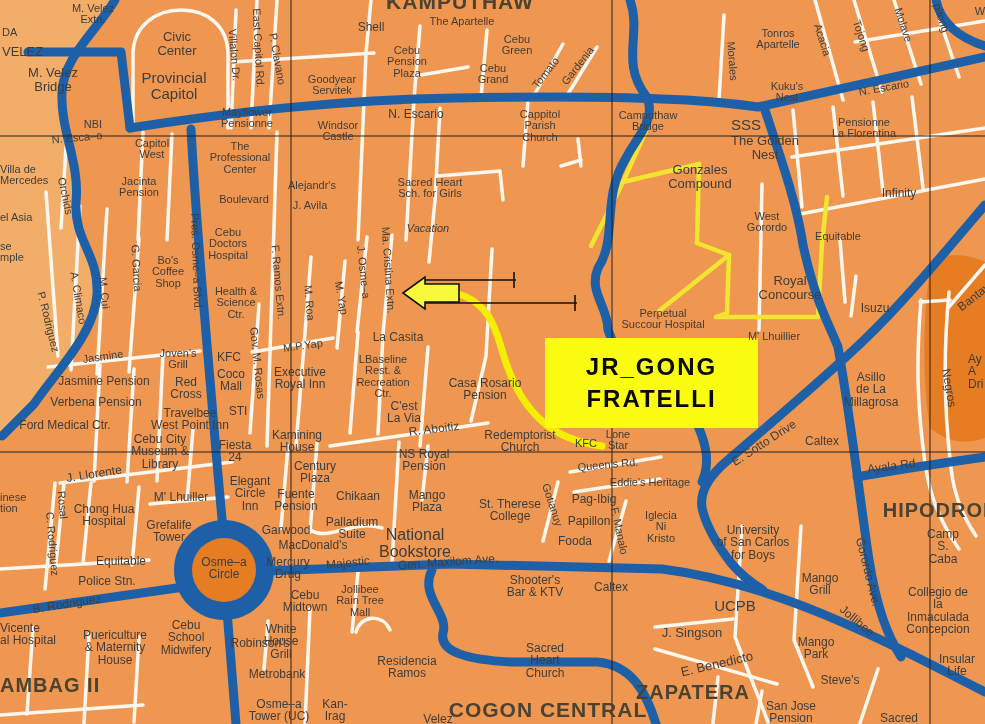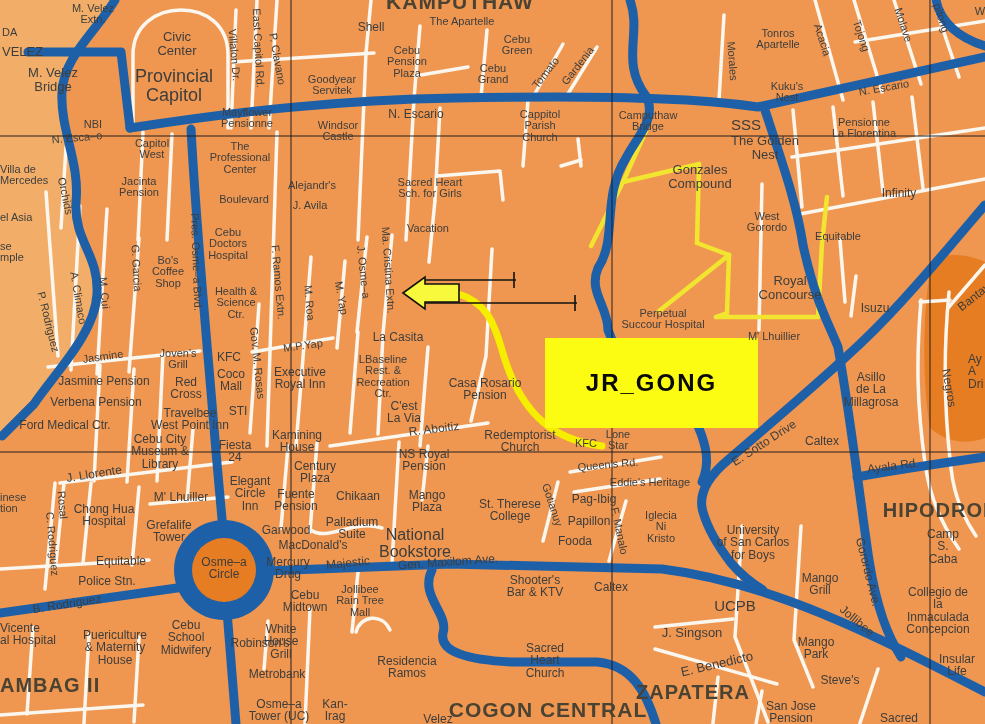--- a/index.html
+++ b/index.html
@@ -171,20 +171,21 @@
       <line x1="424" y1="280" x2="516" y2="280"></line>
         <line x1="514" y1="272" x2="514" y2="288"></line>
       <line x1="424" y1="303" x2="577" y2="303"></line>
         <line x1="575" y1="295" x2="575" y2="311"></line>
       <polygon fill="#F8F83C" points="403,293 425,277 425,284 459,284 459,302 425,302 425,309"></polygon>
     </g>
   </svg>
 
   <div class="callout">
     <span>JR_GONG</span>
+    <span>FRATELLI</span>
   </div>
 
   <div>
       <span class="lbl" style="left: 93px; top: 14px; transform: translate(-50%, -50%);">M. Velez
 Extn.</span>
       <span class="lbl left" style="left: 2px; top: 33px; transform: translate(0px, -50%);">DA</span>
       <span class="lbl left" style="left: 2px; top: 52px; font-size: 13px; transform: translate(0px, -50%);">VELEZ</span>
       <span class="lbl" style="left: 177px; top: 44px; font-size: 13px; transform: translate(-50%, -50%);">Civic
 Center</span>
       <span class="lbl" style="left: 371px; top: 27px; font-size: 12px; transform: translate(-50%, -50%);">Shell</span>
@@ -202,21 +203,21 @@
       <span class="lbl" style="left: 778px; top: 39px; transform: translate(-50%, -50%);">Tonros
 Apartelle</span>
       <span class="lbl" style="left: 732px; top: 61px; transform: translate(-50%, -50%) rotate(86deg);">Morales</span>
       <span class="lbl" style="left: 822px; top: 40px; transform: translate(-50%, -50%) rotate(72deg);">Acacia</span>
       <span class="lbl" style="left: 861px; top: 36px; transform: translate(-50%, -50%) rotate(72deg);">Tojong</span>
       <span class="lbl" style="left: 903px; top: 25px; transform: translate(-50%, -50%) rotate(72deg);">Molave</span>
       <span class="lbl" style="left: 941px; top: 18px; transform: translate(-50%, -50%) rotate(72deg);">pitong</span>
       <span class="lbl" style="left: 980px; top: 12px; transform: translate(-50%, -50%);">W</span>
       <span class="lbl" style="left: 53px; top: 80px; font-size: 13px; transform: translate(-50%, -50%);">M. Velez
 Bridge</span>
-      <span class="lbl" style="left: 174px; top: 86px; font-size: 18px; transform: translate(-50%, -50%);">Provincial
+      <span class="lbl" style="left: 174px; top: 86px; font-size: 15px; transform: translate(-50%, -50%);">Provincial
 Capitol</span>
       <span class="lbl" style="left: 332px; top: 85px; transform: translate(-50%, -50%);">Goodyear
 Servitek</span>
       <span class="lbl" style="left: 416px; top: 114px; font-size: 12px; transform: translate(-50%, -50%);">N. Escario</span>
       <span class="lbl" style="left: 540px; top: 126px; transform: translate(-50%, -50%);">Cappitol
 Parish
 Church</span>
       <span class="lbl" style="left: 648px; top: 121px; transform: translate(-50%, -50%);">Camputhaw
 Bridge</span>
       <span class="lbl" style="left: 746px; top: 125px; font-size: 15px; transform: translate(-50%, -50%);">SSS</span>
@@ -251,21 +252,21 @@
       <span class="lbl" style="left: 310px; top: 206px; transform: translate(-50%, -50%);">J. Avila</span>
       <span class="lbl left" style="left: 0px; top: 218px; transform: translate(0px, -50%);">el Asia</span>
       <span class="lbl" style="left: 700px; top: 177px; font-size: 13px; transform: translate(-50%, -50%);">Gonzales
 Compound</span>
       <span class="lbl" style="left: 899px; top: 193px; font-size: 12px; transform: translate(-50%, -50%);">Infinity</span>
       <span class="lbl" style="left: 767px; top: 222px; transform: translate(-50%, -50%);">West
 Gorordo</span>
       <span class="lbl" style="left: 838px; top: 237px; transform: translate(-50%, -50%);">Equitable</span>
       <span class="lbl" style="left: 430px; top: 188px; transform: translate(-50%, -50%);">Sacred Heart
 Sch. for Girls</span>
-      <span class="lbl" style="left: 428px; top: 229px; transform: translate(-50%, -50%);">Vacation</span>
+      <span class="lbl" style="left: 428px; top: 229px; transform: translate(-50%, -50%); font-style: italic;">Vacation</span>
       <span class="lbl left" style="left: 0px; top: 252px; transform: translate(0px, -50%);">se
 mple</span>
       <span class="lbl" style="left: 228px; top: 244px; transform: translate(-50%, -50%);">Cebu
 Doctors
 Hospital</span>
       <span class="lbl" style="left: 278px; top: 282px; transform: translate(-50%, -50%) rotate(85deg);">F. Ramos Extn.</span>
       <span class="lbl" style="left: 309px; top: 303px; transform: translate(-50%, -50%) rotate(85deg);">M. Roa</span>
       <span class="lbl" style="left: 48px; top: 322px; transform: translate(-50%, -50%) rotate(76deg);">P. Rodriguez</span>
       <span class="lbl" style="left: 78px; top: 298px; transform: translate(-50%, -50%) rotate(80deg);">A. Climaco</span>
       <span class="lbl" style="left: 104px; top: 293px; transform: translate(-50%, -50%) rotate(85deg);">M. Cui</span>

